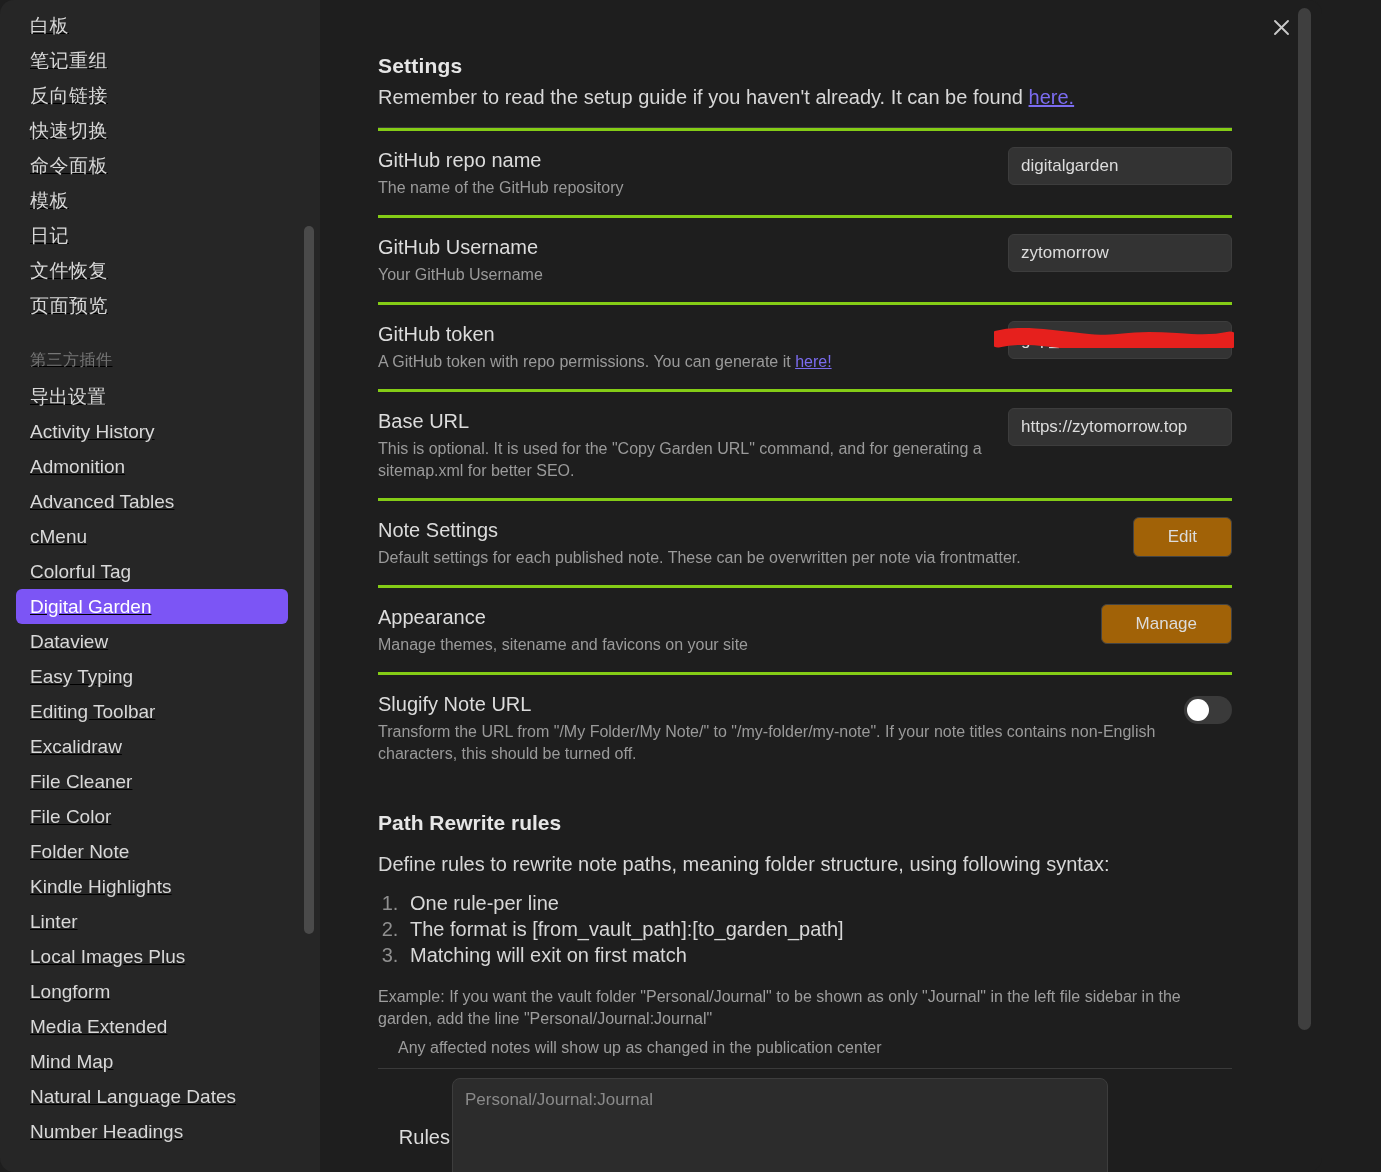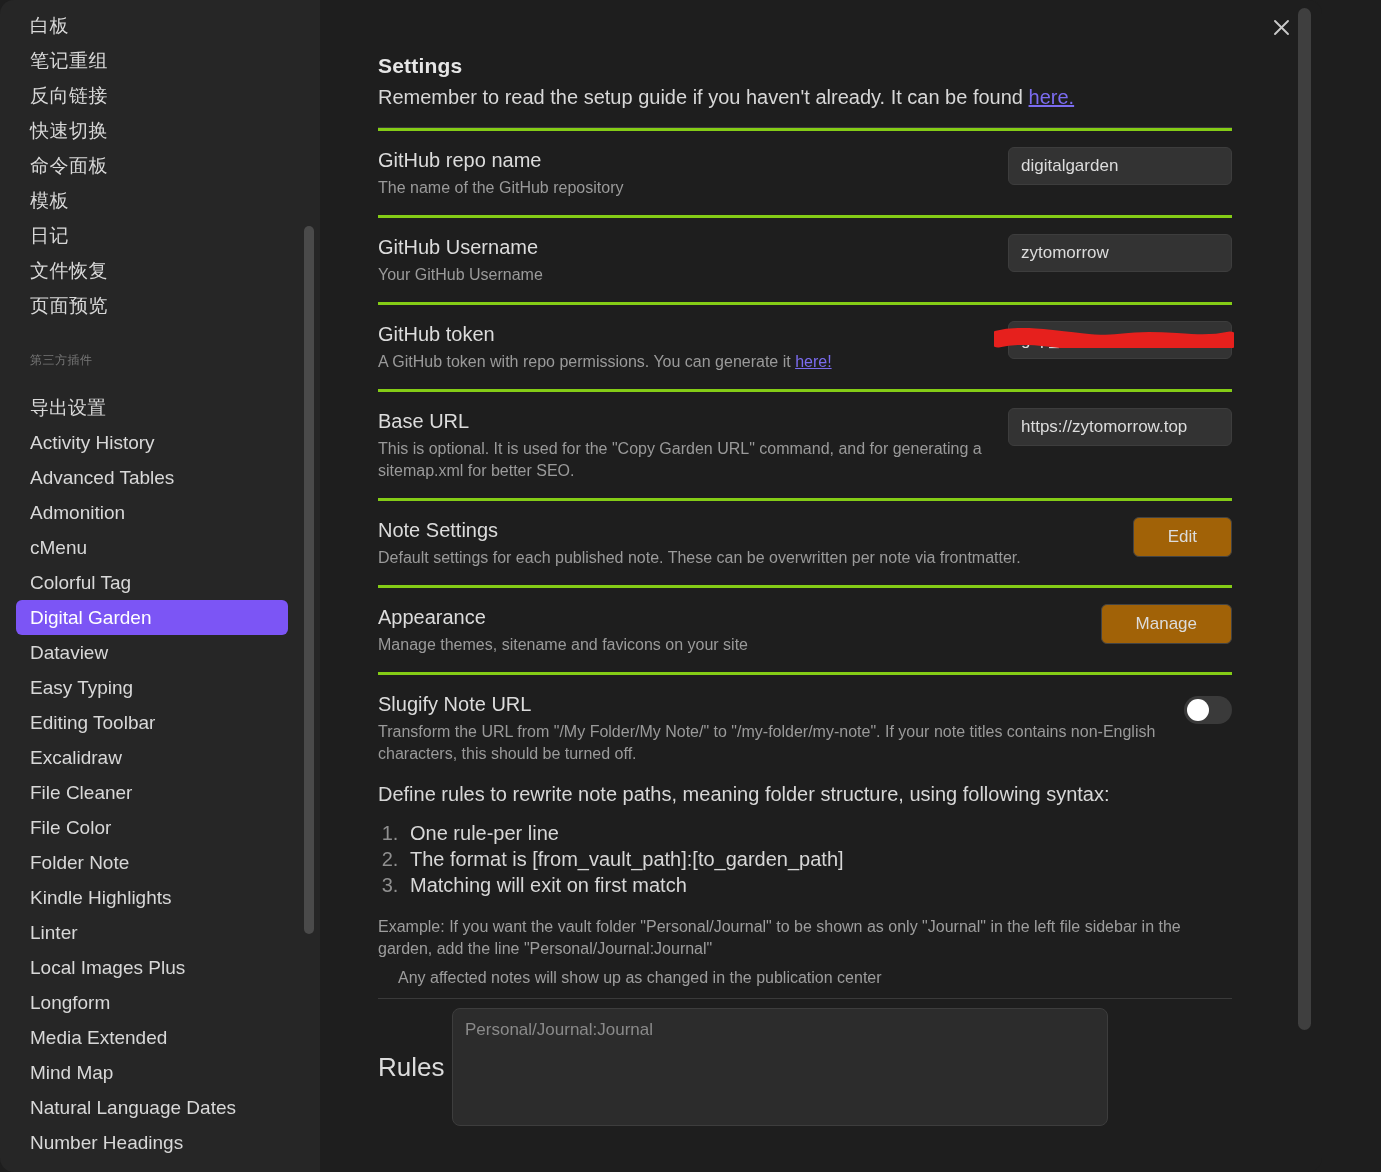--- a/index.html
+++ b/index.html
@@ -11,20 +11,21 @@
     background: #1e1e1e;
     font-family: "Liberation Sans", sans-serif;
   }
 
   #app {
     position: relative;
     width: 1322px;
     height: 1172px;
     background: #1e1e1e;
     display: flex;
+    text-decoration: underline;
   }
 
   
   .sidebar {
     position: relative;
     width: 320px;
     height: 1172px;
     background: #262626;
     border-top-left-radius: 14px;
     border-bottom-left-radius: 14px;
@@ -47,23 +48,23 @@
     height: 35px;
     display: flex;
     align-items: center;
   }
   .nav-item.cjk { font-size: 19px; letter-spacing: .5px; }
   .nav-item.active {
     background: #7c55f5;
     color: #ffffff;
   }
   .nav-group-title {
-    margin: 26px 16px 19px 30px;
+    margin: 26px 16px 8px 30px;
     color: #767676;
-    font-size: 12px;
+    font-size: 16px;
     letter-spacing: .5px;
     height: 22px;
     display: flex;
     align-items: center;
   }
 
   .sb-scroll-track {
     position: absolute;
     top: 0;
     right: 5px;
@@ -266,23 +267,24 @@
 
   .rules-row {
     display: flex;
     align-items: center;
     gap: 0;
     border-top: 1px solid #3a3a3a;
     padding-top: 9px;
   }
   .rules-label {
     color: #dcdcdc;
-    font-size: 26px;
+    font-size: 20px;
     width: 72px;
     flex: 0 0 72px;
+    text-align: right;
   }
   .rules-textarea {
     width: 656px;
     height: 118px;
     background: #2c2c2c;
     border: 1px solid #3d3d3d;
     border-radius: 8px;
     color: #dcdcdc;
     font-size: 17px;
     line-height: 22px;
@@ -326,22 +328,22 @@
         <div class="nav-item cjk">反向链接</div>
         <div class="nav-item cjk">快速切换</div>
         <div class="nav-item cjk">命令面板</div>
         <div class="nav-item cjk">模板</div>
         <div class="nav-item cjk">日记</div>
         <div class="nav-item cjk">文件恢复</div>
         <div class="nav-item cjk">页面预览</div>
         <div class="nav-group-title">第三方插件</div>
         <div class="nav-item">导出设置</div>
         <div class="nav-item">Activity History</div>
+        <div class="nav-item">Admonition</div>
         <div class="nav-item">Advanced Tables</div>
-        <div class="nav-item">Admonition</div>
         <div class="nav-item">cMenu</div>
         <div class="nav-item">Colorful Tag</div>
         <div class="nav-item active">Digital Garden</div>
         <div class="nav-item">Dataview</div>
         <div class="nav-item">Easy Typing</div>
         <div class="nav-item">Editing Toolbar</div>
         <div class="nav-item">Excalidraw</div>
         <div class="nav-item">File Cleaner</div>
         <div class="nav-item">File Color</div>
         <div class="nav-item">Folder Note</div>
@@ -448,20 +450,21 @@
           <div class="row-name">Slugify Note URL</div>
           <div class="row-desc">Transform the URL from "/My Folder/My Note/" to "/my-folder/my-note". If your note titles contains non-English characters, this should be turned off.</div>
         </div>
         <div class="row-control">
           <div class="toggle" id="slugify-toggle">
             <div class="knob"></div>
           </div>
         </div>
       </div>
 
+      <div class="section-head">Path Rewrite rules</div>
       <div class="para">Define rules to rewrite note paths, meaning folder structure, using following syntax:</div>
 
       <ol class="rules-list" id="rules-list">
           <li>One rule-per line</li>
           <li>The format is [from_vault_path]:[to_garden_path]</li>
           <li>Matching will exit on first match</li>
         </ol>
 
       <div class="small-note">Example: If you want the vault folder "Personal/Journal" to be shown as only "Journal" in the left file sidebar in the garden, add the line "Personal/Journal:Journal"</div>
       <div class="small-note2">Any affected notes will show up as changed in the publication center</div>

